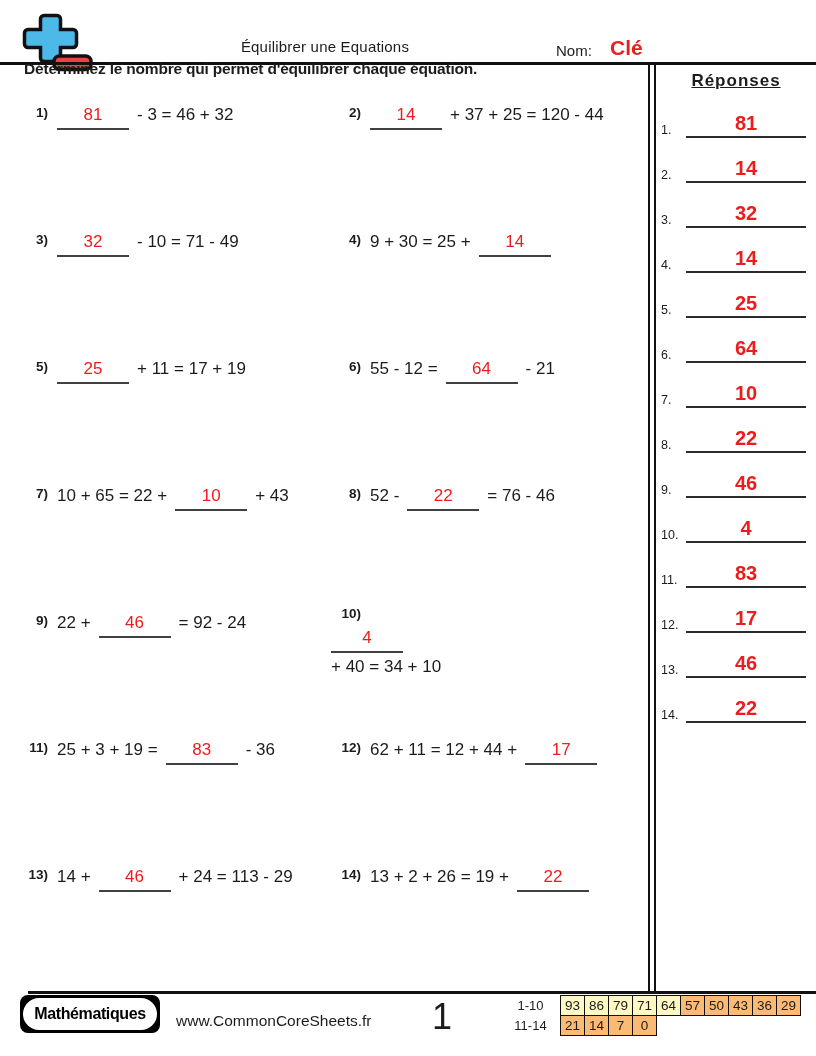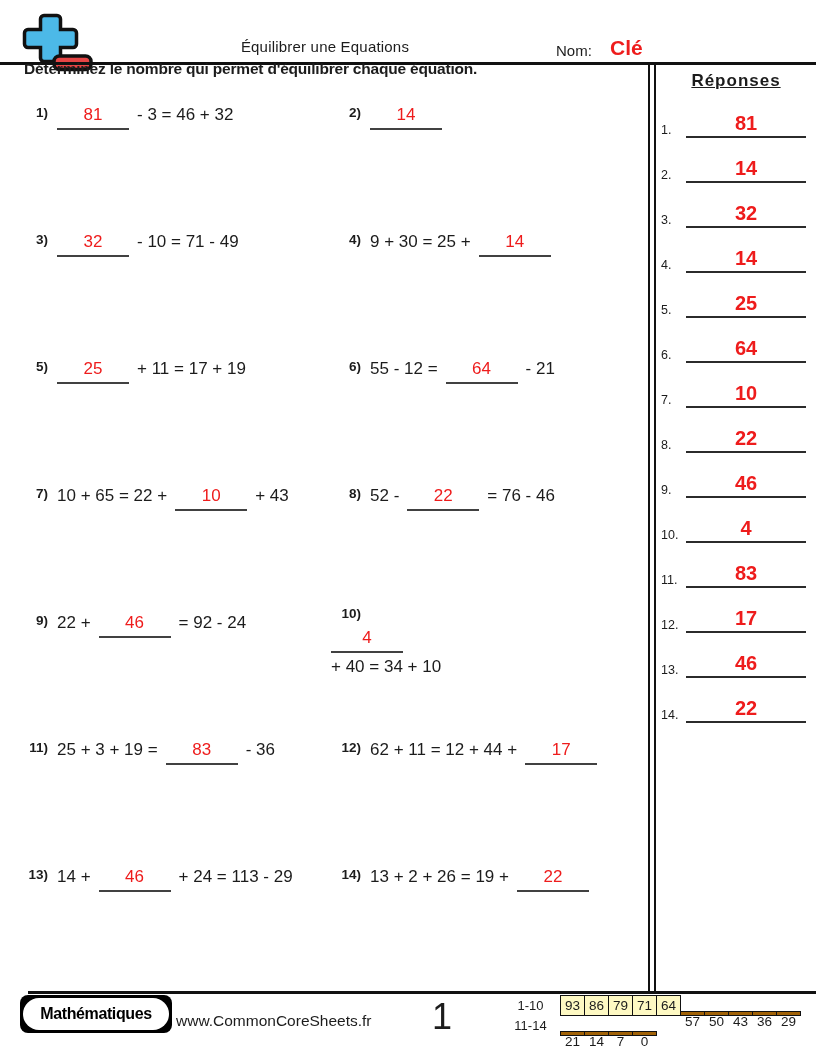--- a/index.html
+++ b/index.html
@@ -67,40 +67,40 @@
   .ans-line {
     flex: 1; margin-right: 10px; margin-left: 2px;
     border-bottom: 2px solid #2b2b2b;
     text-align: center; font-size: 20px; font-weight: bold; color: #ee1c1c;
     line-height: 1; padding-bottom: 3px;
   }
 
   
   .footer-rule { position: absolute; left: 28px; top: 991px; width: 788px; height: 2.5px; background: #111; }
   .brand-badge {
-    position: absolute; left: 20px; top: 995px; width: 152px; height: 38px;
+    position: absolute; left: 20px; top: 995px; width: 140px; height: 38px;
     background: #000; border-radius: 8px; padding: 3px; z-index: 2;
   }
   .brand-pill {
     width: 100%; height: 100%; background: #fff; border-radius: 16px;
     display: flex; align-items: center; justify-content: center;
     font-size: 16px; font-weight: bold; color: #000; letter-spacing: -0.4px;
   }
   .site-url { position: absolute; left: 176px; top: 1012px; font-size: 15.5px; }
   .page-number { position: absolute; left: 432px; top: 996px; font-size: 36px; }
   .score-table { position: absolute; left: 505px; top: 995px; z-index: 1; }
   .score-row { display: flex; height: 21px; }
   .score-row + .score-row { margin-top: -1px; }
   .score-label { width: 56px; text-align: center; padding-right: 5px; font-size: 13px; line-height: 21px; }
   .score-cell {
     width: 25px; border: 1px solid #111; margin-left: -1px;
     text-align: center; font-size: 13.5px; line-height: 19px; background: #fef9c3;
   }
   .score-cell:first-of-type { margin-left: 0; }
-  .score-cell.hl { background: #a16207; margin-top: 16px; }
+  .score-cell.hl { background: #fdba74; }
 </style>
 </head>
 <body>
 
 <div class="page">
 
   <div class="logo">
     <svg width="82" height="64" viewBox="0 0 82 64" xmlns="http://www.w3.org/2000/svg">
       <path d="M28 3.5 h13 a3.5 3.5 0 0 1 3.5 3.5 v10.5 h12.5 a3.5 3.5 0 0 1 3.5 3.5 v11 a3.5 3.5 0 0 1 -3.5 3.5 h-12.5 v10.5 a3.5 3.5 0 0 1 -3.5 3.5 h-13 a3.5 3.5 0 0 1 -3.5 -3.5 v-10.5 h-12.5 a3.5 3.5 0 0 1 -3.5 -3.5 v-11 a3.5 3.5 0 0 1 3.5 -3.5 h12.5 v-10.5 a3.5 3.5 0 0 1 3.5 -3.5 z" fill="#4cb9e8" stroke="#111" stroke-width="3.5"></path>
       <rect x="38" y="44" width="37" height="13.5" rx="5.5" fill="#e64545" stroke="#111" stroke-width="3.5"></rect>
@@ -114,20 +114,21 @@
 
   <div class="problems-area">
       <div class="problem" style="left: 18px; top: 101px;">
         <span class="p-num">1)</span>
         <span class="p-blank">81</span>
         <span class="p-text">- 3 = 46 + 32</span>
       </div>
       <div class="problem" style="left: 331px; top: 101px;">
         <span class="p-num">2)</span>
         <span class="p-blank">14</span>
+        <span class="p-text">+ 37 + 25 = 120 - 44</span>
       </div>
       <div class="problem" style="left: 18px; top: 228px;">
         <span class="p-num">3)</span>
         <span class="p-blank">32</span>
         <span class="p-text">- 10 = 71 - 49</span>
       </div>
       <div class="problem" style="left: 331px; top: 228px;">
         <span class="p-num">4)</span>
         <span class="p-text">9 + 30 = 25 +</span>
         <span class="p-blank">14</span>

